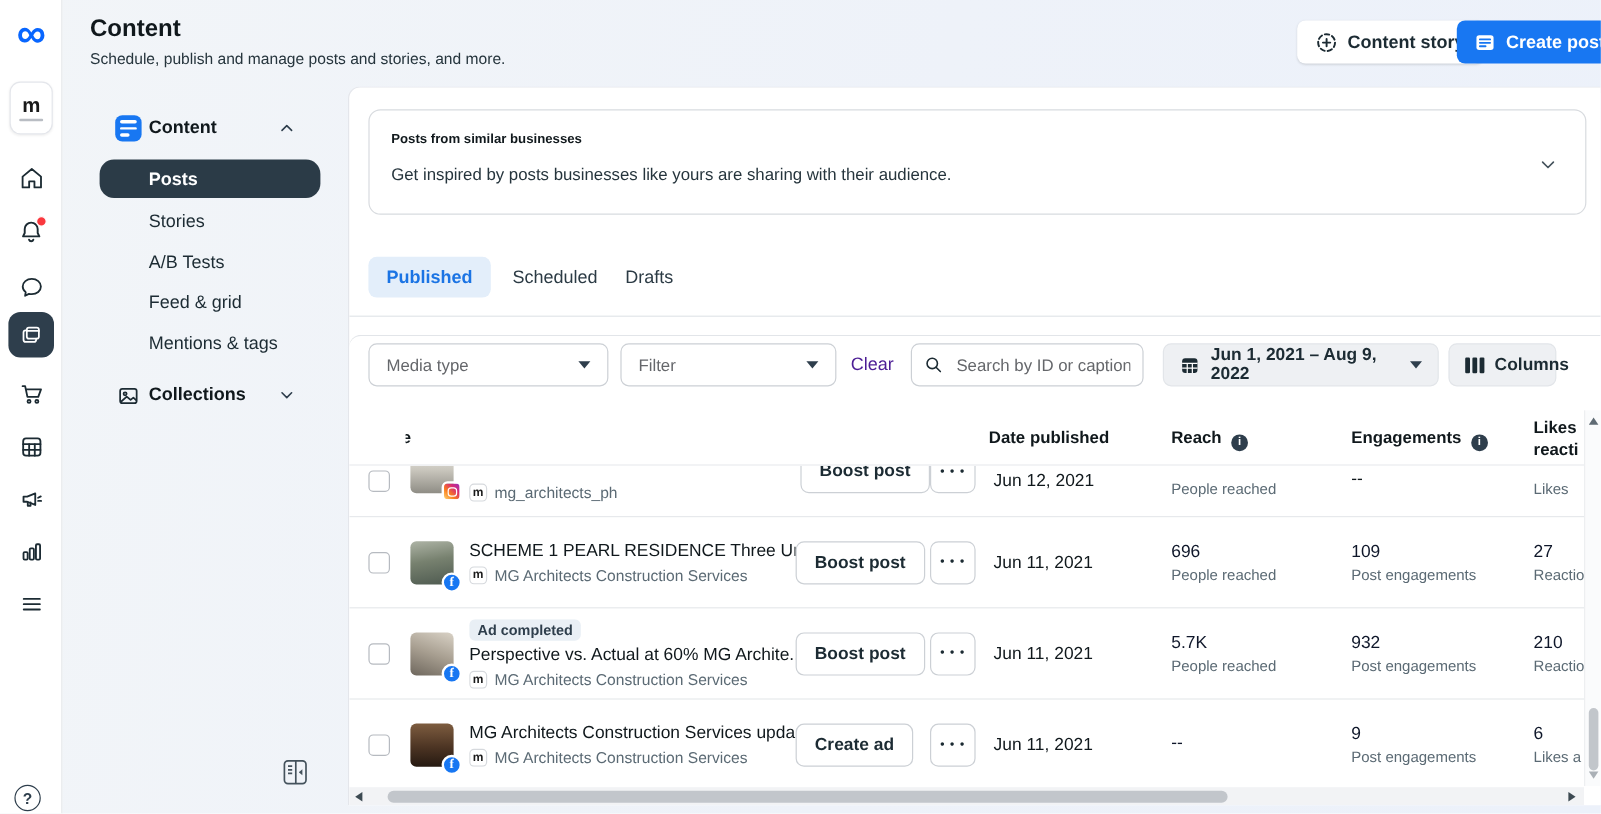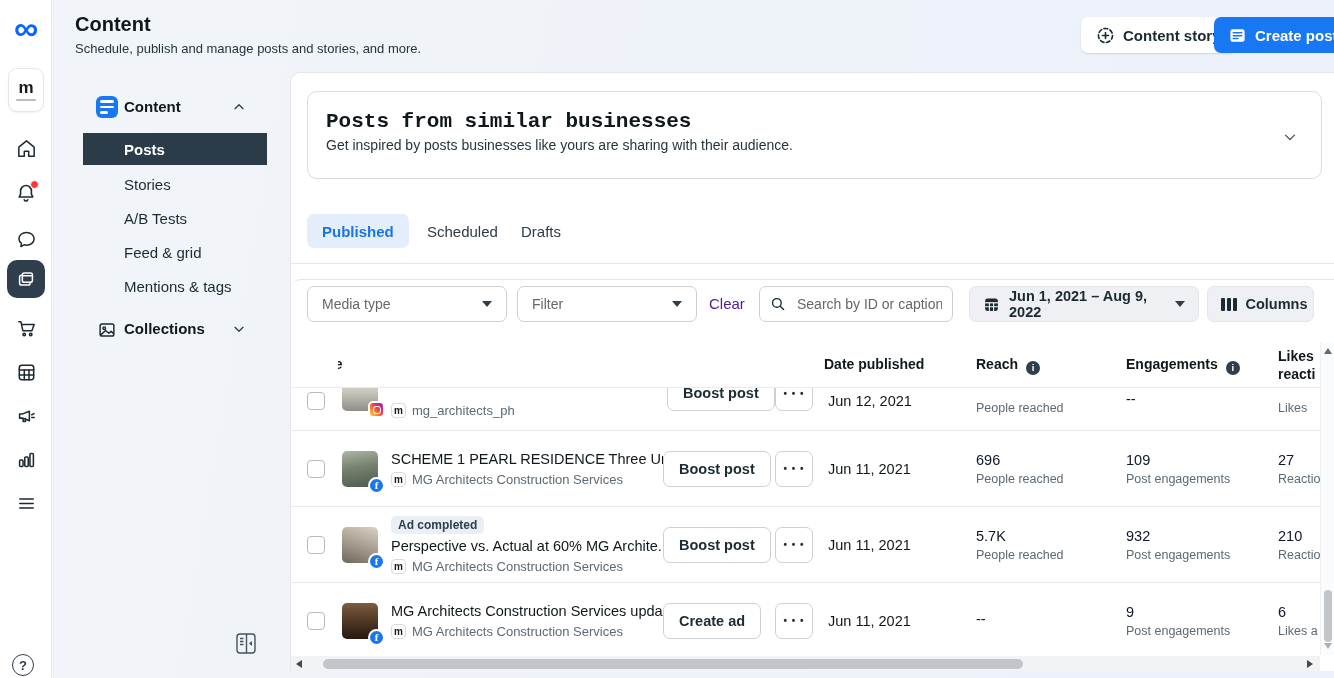--- a/index.html
+++ b/index.html
@@ -26,30 +26,30 @@
   .page-subtitle { position:absolute; left:75px; top:41px; font-size:13px; color:#26353d; }
   .btn-create-story { position:absolute; left:1081px; top:17px; height:36px; background:#fff; border:none; border-radius:7px; box-shadow:0 1px 2px rgba(0,0,0,.12); display:flex; align-items:center; gap:8px; padding:0 15px; font-size:15px; font-weight:600; color:#1c2b33; cursor:pointer; font-family:inherit; }
   .btn-create-post { position:absolute; left:1214px; top:17px; height:36px; width:160px; background:#1877f2; border:none; border-radius:7px; display:flex; align-items:center; gap:8px; padding:0 14px; font-size:15px; font-weight:600; color:#fff; cursor:pointer; font-family:inherit; }
   
   .nav-section-icon { position:absolute; left:96px; top:96px; width:22px; height:22px; background:#1877f2; border-radius:6px; display:flex; flex-direction:column; justify-content:center; gap:3px; padding:0 4px; }
   .nav-section-icon i { display:block; height:2.5px; background:#fff; border-radius:2px; }
   .nav-section-icon i.short { width:60%; }
   .nav-section-label { position:absolute; left:124px; top:98px; font-size:15px; font-weight:bold; color:#10181c; cursor:pointer; }
   .nav-chevron { position:absolute; left:231px; width:16px; height:16px; cursor:pointer; }
   .nav-chevron svg { stroke:#2e3e4c; fill:none; stroke-width:2; stroke-linecap:round; stroke-linejoin:round; }
-  .nav-pill { position:absolute; left:83px; top:133px; width:184px; height:32px; background:#2b3b47; border-radius:0; display:flex; align-items:center; padding-left:41px; font-size:15px; font-weight:bold; color:#fff; cursor:pointer; }
+  .nav-pill { position:absolute; left:83px; top:133px; width:184px; height:32px; background:#2b3b47; border-radius:12px; display:flex; align-items:center; padding-left:41px; font-size:15px; font-weight:bold; color:#fff; cursor:pointer; }
   .nav-link { position:absolute; left:124px; font-size:15px; color:#1c2b33; cursor:pointer; }
   .coll-icon { position:absolute; left:96px; top:319px; width:22px; height:22px; }
   .coll-icon svg { stroke:#1c2b33; fill:none; stroke-width:1.6; stroke-linecap:round; stroke-linejoin:round; }
   .collapse-btn { position:absolute; left:235px; top:632px; width:22px; height:23px; cursor:pointer; }
   .collapse-btn svg { stroke:#44525c; fill:none; stroke-width:1.4; }
   
   .main-panel { position:absolute; left:290px; top:72px; right:0; bottom:7px; background:#fff; border-top-left-radius:10px; border-top:1px solid #e4e6eb; border-left:1px solid #e4e6eb; overflow:hidden; z-index:10; }
   .similar-card { position:absolute; left:16px; top:18px; right:12px; height:88px; border:1px solid #d8dbdf; border-radius:10px; }
-  .similar-title { position:absolute; left:18px; top:18px; font-size:21px; font-weight:bold; color:#10181c;font-family:Liberation Mono, monospace; }
+  .similar-title { position:absolute; left:18px; top:18px; font-size:11px; font-weight:bold; color:#10181c; }
   .similar-sub { position:absolute; left:18px; top:45px; font-size:14px; color:#26353d;text-align:right; }
   .similar-chev { position:absolute; right:22px; top:36px; width:18px; height:18px; cursor:pointer; }
   .similar-chev svg { stroke:#44525c; fill:none; stroke-width:1.8; stroke-linecap:round; stroke-linejoin:round; }
   .tab { position:absolute; top:141px; height:34px; display:flex; align-items:center; font-size:15px; cursor:pointer; border-radius:7px; padding:0 15px; color:#2c3b45; }
   .tab.active { background:#e3eefa; color:#1b74e4; font-weight:bold; }
   .tabs-divider { position:absolute; left:0; right:0; top:190px; height:1px; background:#e2e5e9; }
   .lower-card { position:absolute; left:0; right:0; top:206px; bottom:0; border-top:1px solid #e2e5e9; border-top-left-radius:10px; background:#fff; }
   
   .select-box { position:absolute; top:6px; height:36px; border:1px solid #ccd0d5; border-radius:7px; background:#fff; display:flex; align-items:center; justify-content:space-between; padding:0 14px; font-size:14px; color:#65676b; cursor:pointer; }
   .caret-down { width:0; height:0; border-left:5px solid transparent; border-right:5px solid transparent; border-top:6px solid #2e3e4c; }
@@ -297,21 +297,21 @@
       <span class="cal-icon">
         <svg width="17" height="17" viewBox="0 0 20 20">
             <rect x="2.5" y="3" width="15" height="14.5" rx="3" fill="#1c2b33"></rect>
             <path d="M2.5 8h15" stroke="#fff" stroke-width="1.4"></path>
             <path d="M7.5 8v9.5 M12.5 8v9.5 M2.5 12.6h15" stroke="#fff" stroke-width="1.2"></path>
           </svg>
       </span>
       <span>Jun 1, 2021 – Aug 9, 2022</span>
       <span class="caret-down" style="margin-left:4px"></span>
     </div>
-    <div class="gray-btn" style="left:916px;width:107px">
+    <div class="gray-btn" style="left:916px;width:90px">
       <span class="col-bars">
           <i></i>
           <i></i>
           <i></i>
         </span>
       <span>Columns</span>
     </div>
 
     <div class="thead">
       <div class="th-title-clip"><span>Title</span></div>

